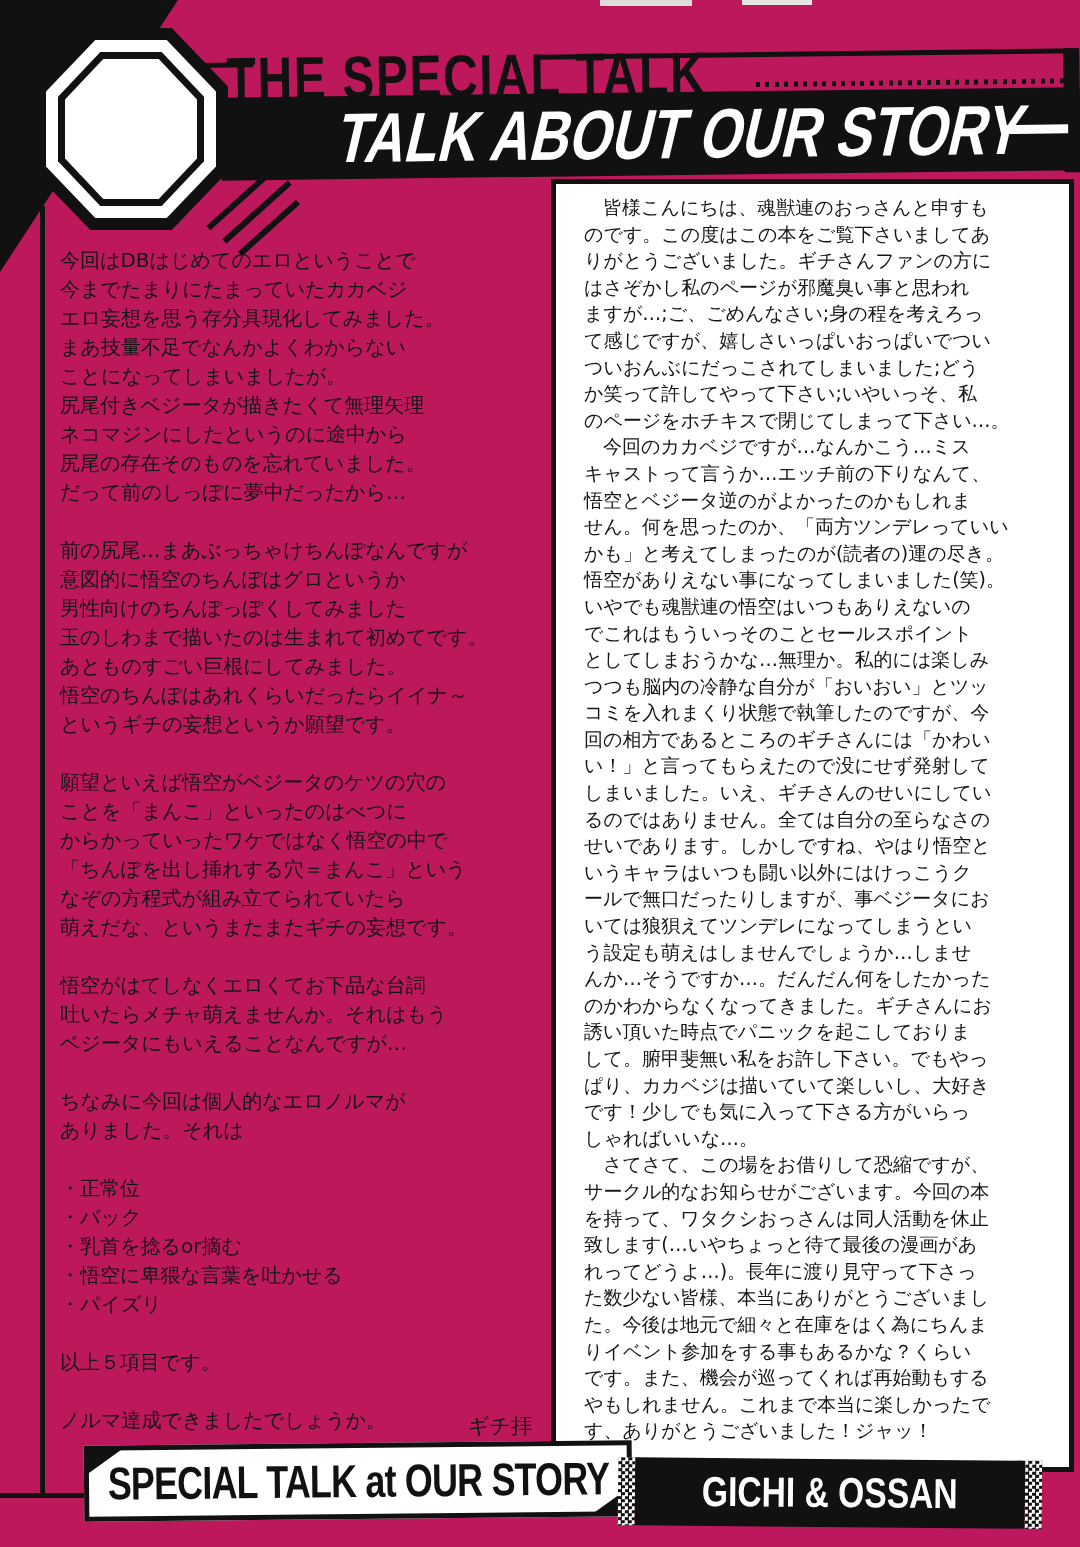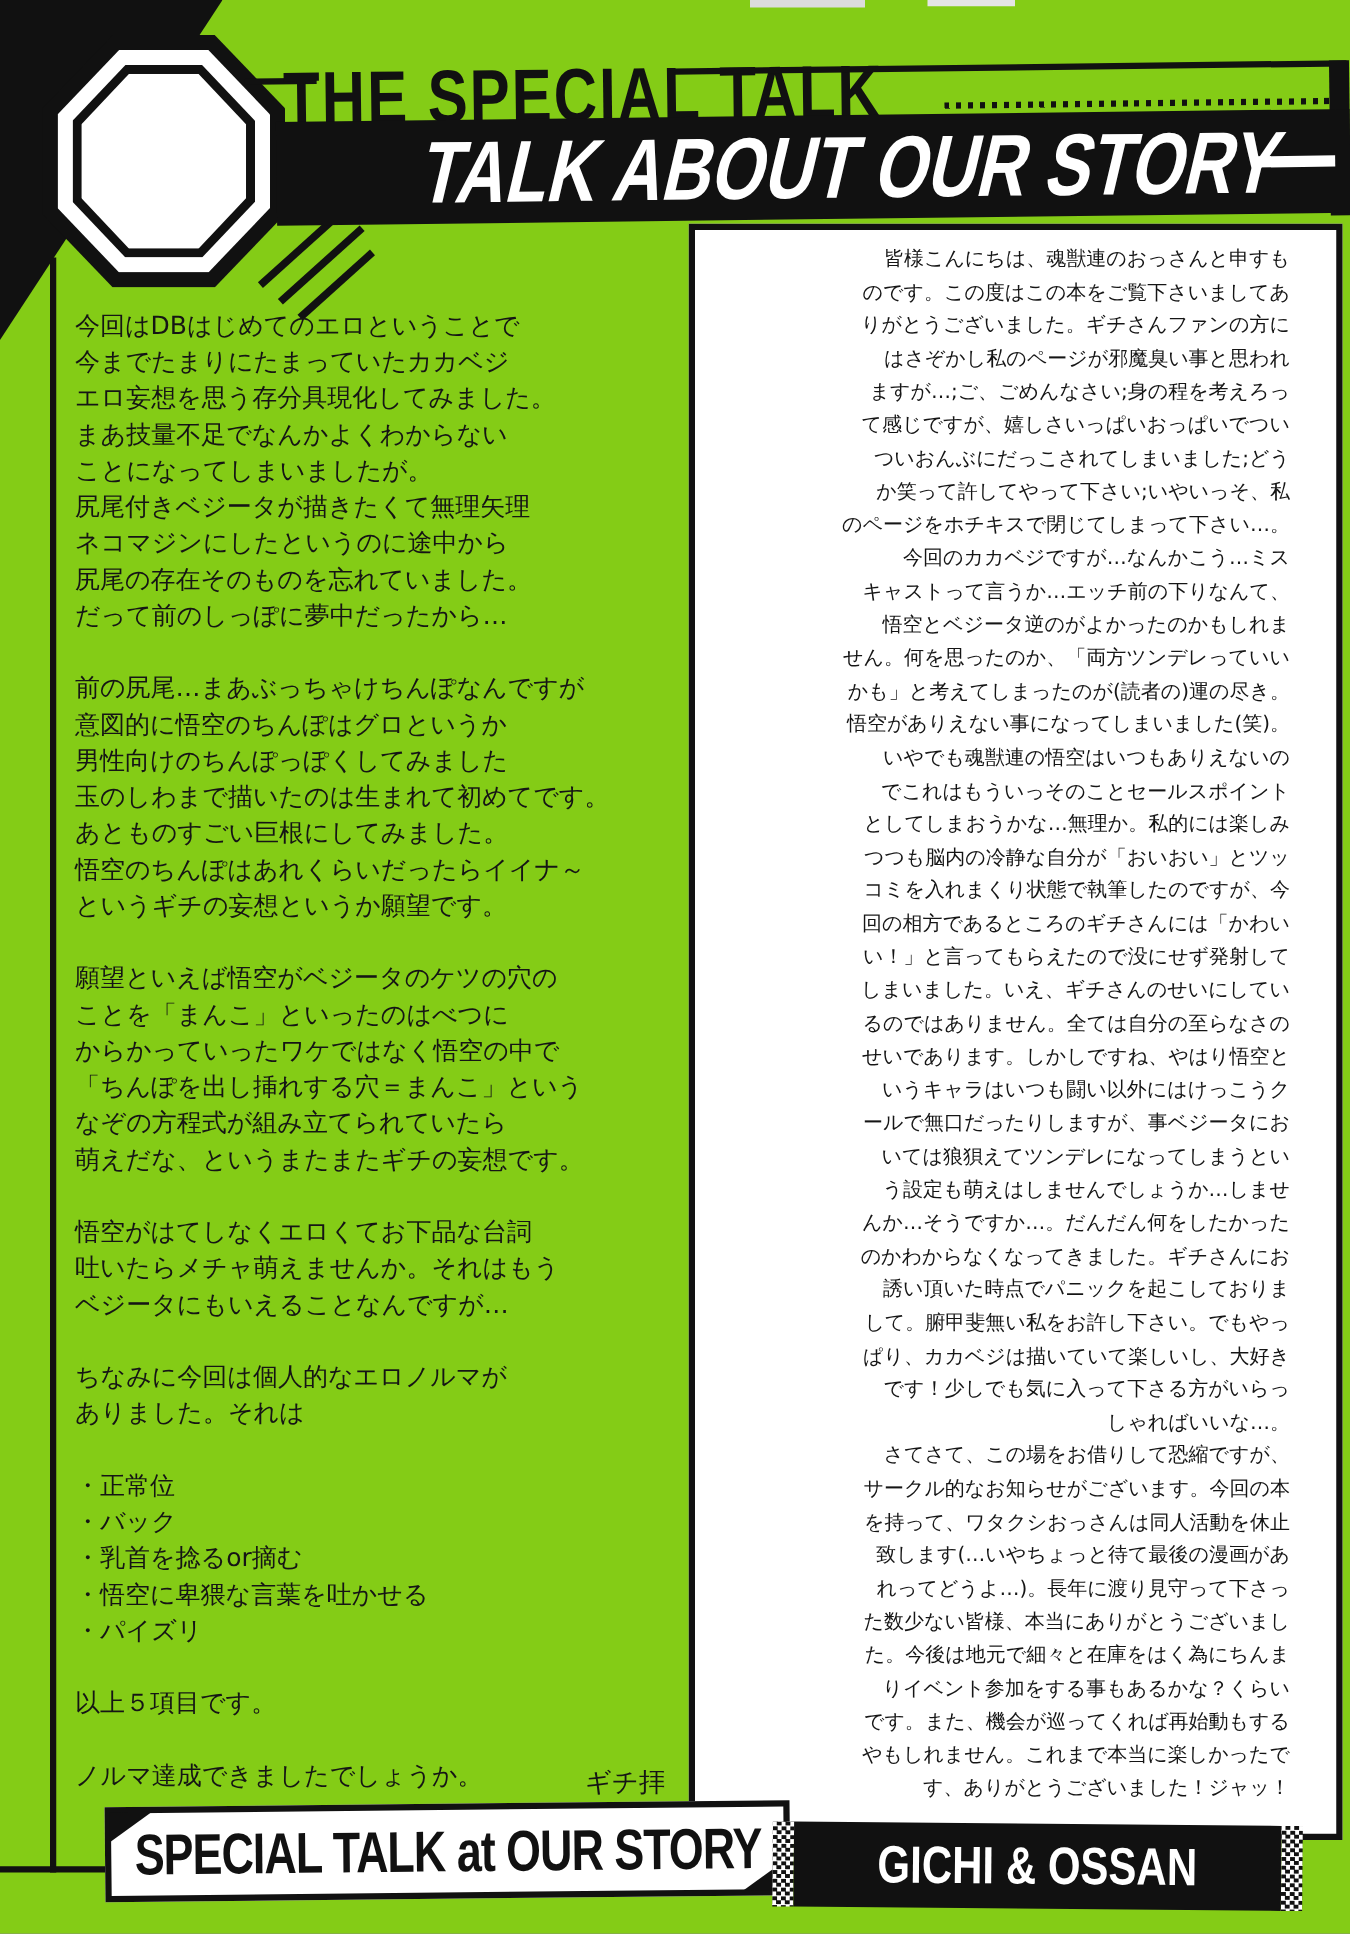--- a/index.html
+++ b/index.html
@@ -1,18 +1,18 @@
 <!DOCTYPE html>
 <html><head>
 <meta charset="utf-8">
 <style>
   html,body { margin:0; padding:0; background:#888; }
   .page {
     position:relative; width:1080px; height:1547px;
-    background:#84cc16; overflow:hidden; margin:0 auto;
+    background:#be185d; overflow:hidden; margin:0 auto;
     font-family:"DejaVu Sans", sans-serif; color:#151515;
   }
   .abs { position:absolute; }
 
   
   .wedge { left:0; top:0; width:180px; height:276px; background:#111;
            clip-path:polygon(0 0,178px 0,0 272px); }
   .oct { position:absolute;
          clip-path:polygon(29% 0,71% 0,100% 29%,100% 71%,71% 100%,29% 100%,0 71%,0 29%); }
   .oct1 { left:34px; top:28px; width:194px; height:202px; background:#111; }
@@ -53,22 +53,22 @@
   .left-border-b { left:0; top:1493px; width:98px; height:5px; background:#111; }
   .right-box { left:551px; top:179px; width:523px; height:1293px;
                border:5px solid #111; box-sizing:border-box; background:#fff; }
 
   
   .prose { white-space:pre-line; }
   .left-col { left:60px; top:246px; width:496px;
               font-size:20px; line-height:29px; font-weight:500; }
   .left-sign { left:60px; top:1412px; width:472px; text-align:right;
                padding-right:20px; font-size:21px; font-weight:500; }
-  .right-col { left:552px; top:194px; width:480px;
-               font-size:16px; line-height:26.6px; font-weight:500;text-align:right; }
+  .right-col { left:584px; top:194px; width:480px;
+               font-size:19px; line-height:26.6px; font-weight:500; }
 
   
   .foot-left { left:84px; top:1443px; width:548px; height:76px; background:#fff;
                border:5px solid #111; box-sizing:border-box; transform:rotate(-0.6deg);
                display:flex; align-items:center; justify-content:center; }
   .corner { position:absolute; width:34px; height:24px; background:#111; }
   .corner-tl { left:-1px; top:-1px; clip-path:polygon(0 0,100% 0,0 100%); }
   .corner-br { right:-1px; bottom:-1px; clip-path:polygon(100% 0,100% 100%,0 100%); }
   .foot-left-label { font-family:"Liberation Sans",sans-serif; font-weight:900;
                font-size:46px; letter-spacing:-1px; white-space:nowrap;

